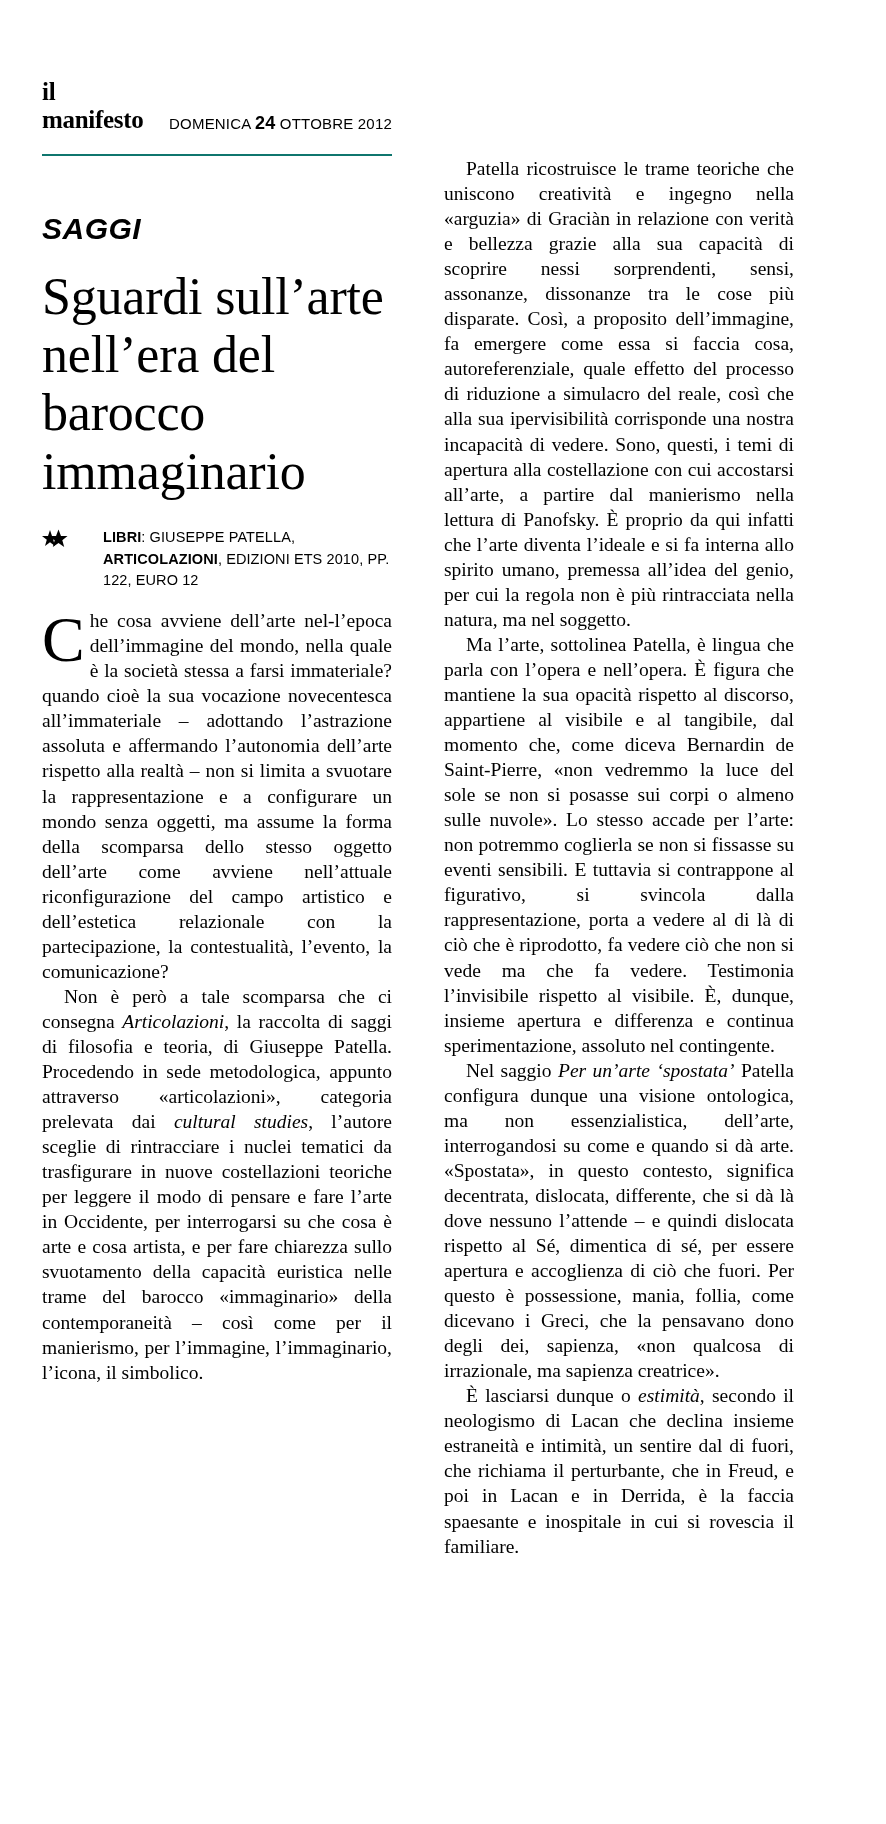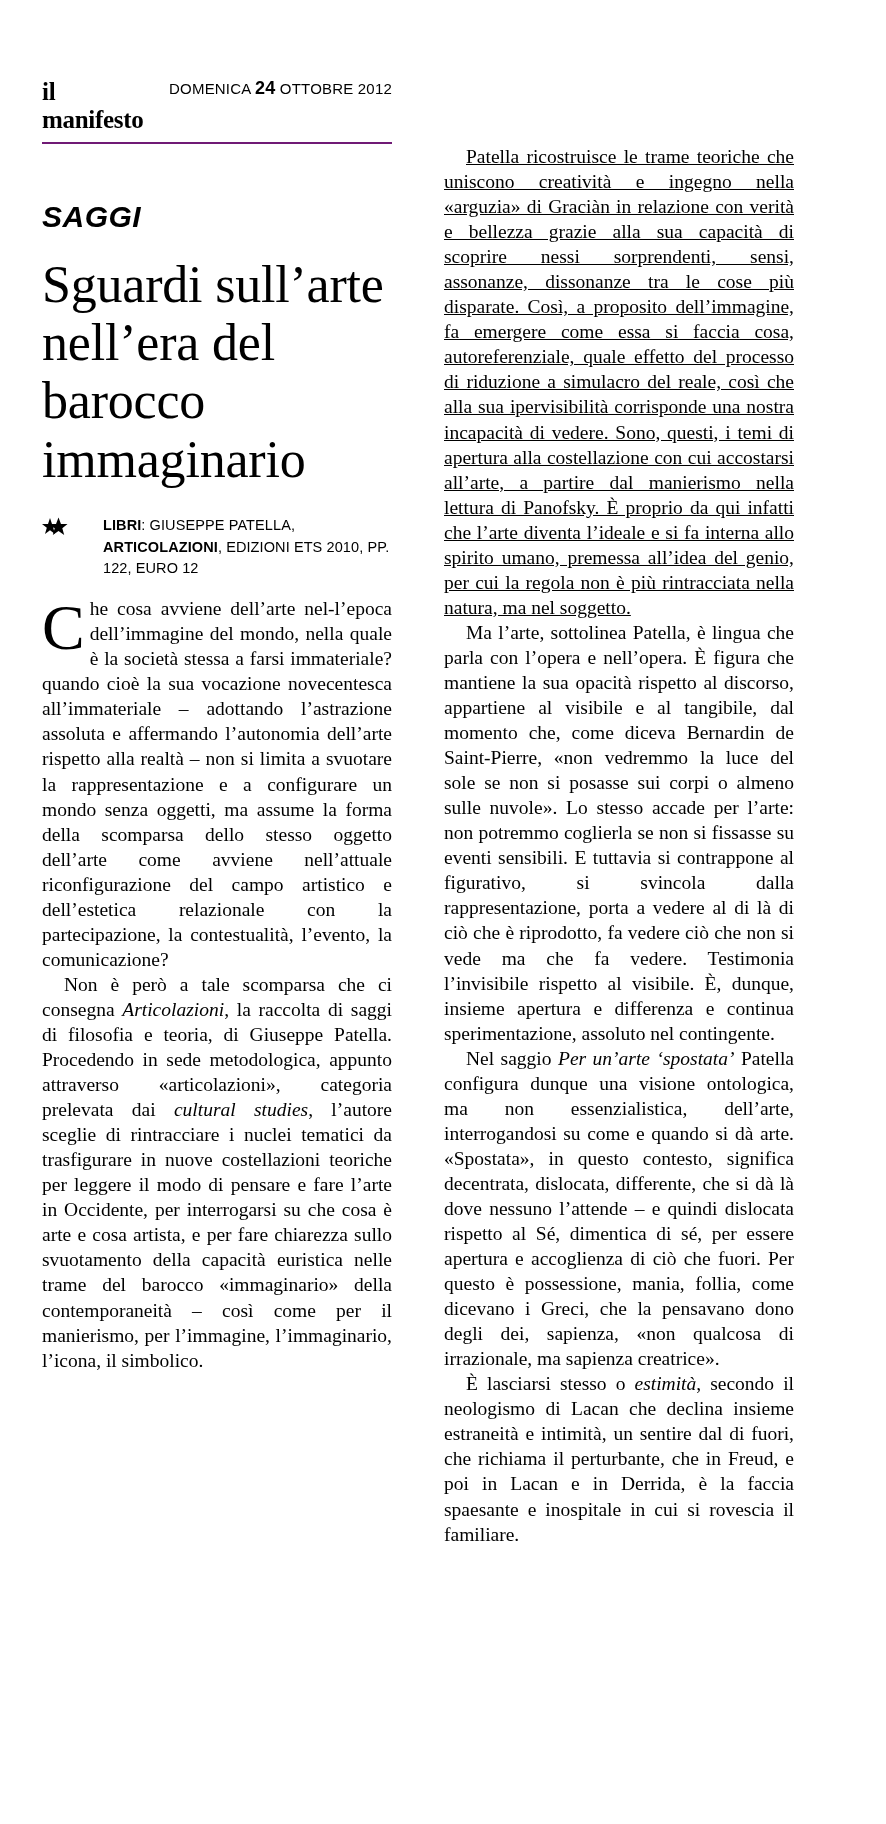--- a/index.html
+++ b/index.html
@@ -17,24 +17,24 @@
   .page {
     position: relative;
     width: 886px;
     height: 1824px;
     box-sizing: border-box;
     padding: 78px 42px 0 42px;
   }
   
   .masthead {
     display: flex;
-    align-items: flex-start;
+    align-items: flex-end;
     width: 350px;
-    padding-bottom: 8px;
-    border-bottom: 2px solid #701a75;
+    padding-bottom: 20px;
+    border-bottom: 2px solid #0f766e;
   }
   .masthead-title {
     font-family: "Liberation Serif", serif;
     font-weight: bold;
     font-size: 25px;
     letter-spacing: -0.3px;
     margin-right: 12px;
   }
   .masthead-date {
     font-family: "Liberation Sans", sans-serif;
@@ -129,21 +129,20 @@
     font-family: "Liberation Serif", serif;
     font-size: 64px;
     line-height: 0.80;
     padding: 4px 5px 0 0;
     margin-top: 2px;
   }
   em { font-style: italic; }
 
   .right-col p.body:first-child {
     text-indent: 22px;
-    text-decoration: underline;
   }
 </style>
 </head>
 <body>
 
 <div class="page">
 
   <div class="masthead">
     <div class="masthead-title">il manifesto</div>
     <div class="masthead-date">
@@ -183,18 +182,18 @@
     </div>
 
     <div class="col right-col">
 
       <p class="body">Patella ricostruisce le trame teoriche che uniscono creatività e ingegno nella «arguzia» di Graciàn in relazione con verità e bellezza grazie alla sua capacità di scoprire nessi sorprendenti, sensi, assonanze, dissonanze tra le cose più disparate. Così, a proposito dell’immagine, fa emergere come essa si faccia cosa, autoreferenziale, quale effetto del processo di riduzione a simulacro del reale, così che alla sua ipervisibilità corrisponde una nostra incapacità di vedere. Sono, questi, i temi di apertura alla costellazione con cui accostarsi all’arte, a partire dal manierismo nella lettura di Panofsky. È proprio da qui infatti che l’arte diventa l’ideale e si fa interna allo spirito umano, premessa all’idea del genio, per cui la regola non è più rintracciata nella natura, ma nel soggetto.</p>
 
       <p class="body">Ma l’arte, sottolinea Patella, è lingua che parla con l’opera e nell’opera. È figura che mantiene la sua opacità rispetto al discorso, appartiene al visibile e al tangibile, dal momento che, come diceva Bernardin de Saint-Pierre, «non vedremmo la luce del sole se non si posasse sui corpi o almeno sulle nuvole». Lo stesso accade per l’arte: non potremmo coglierla se non si fissasse su eventi sensibili. E tuttavia si contrappone al figurativo, si svincola dalla rappresentazione, porta a vedere al di là di ciò che è riprodotto, fa vedere ciò che non si vede ma che fa vedere. Testimonia l’invisibile rispetto al visibile. È, dunque, insieme apertura e differenza e continua sperimentazione, assoluto nel contingente.</p>
 
       <p class="body"><span>Nel saggio </span><em>Per un’arte ‘spostata’</em><span> Patella configura dunque una visione ontologica, ma non essenzialistica, dell’arte, interrogandosi su come e quando si dà arte. «Spostata», in questo contesto, significa decentrata, dislocata, differente, che si dà là dove nessuno l’attende – e quindi dislocata rispetto al Sé, dimentica di sé, per essere apertura e accoglienza di ciò che fuori. Per questo è possessione, mania, follia, come dicevano i Greci, che la pensavano dono degli dei, sapienza, «non qualcosa di irrazionale, ma sapienza creatrice».</span></p>
 
-      <p class="body"><span>È lasciarsi stesso o </span><em>estimità</em><span>, secondo il neologismo di Lacan che declina insieme estraneità e intimità, un sentire dal di fuori, che richiama il perturbante, che in Freud, e poi in Lacan e in Derrida, è la faccia spaesante e inospitale in cui si rovescia il familiare.</span></p>
+      <p class="body"><span>È lasciarsi dunque o </span><em>estimità</em><span>, secondo il neologismo di Lacan che declina insieme estraneità e intimità, un sentire dal di fuori, che richiama il perturbante, che in Freud, e poi in Lacan e in Derrida, è la faccia spaesante e inospitale in cui si rovescia il familiare.</span></p>
 
     </div>
 
   </div>
 </div>
 
 </body></html>

